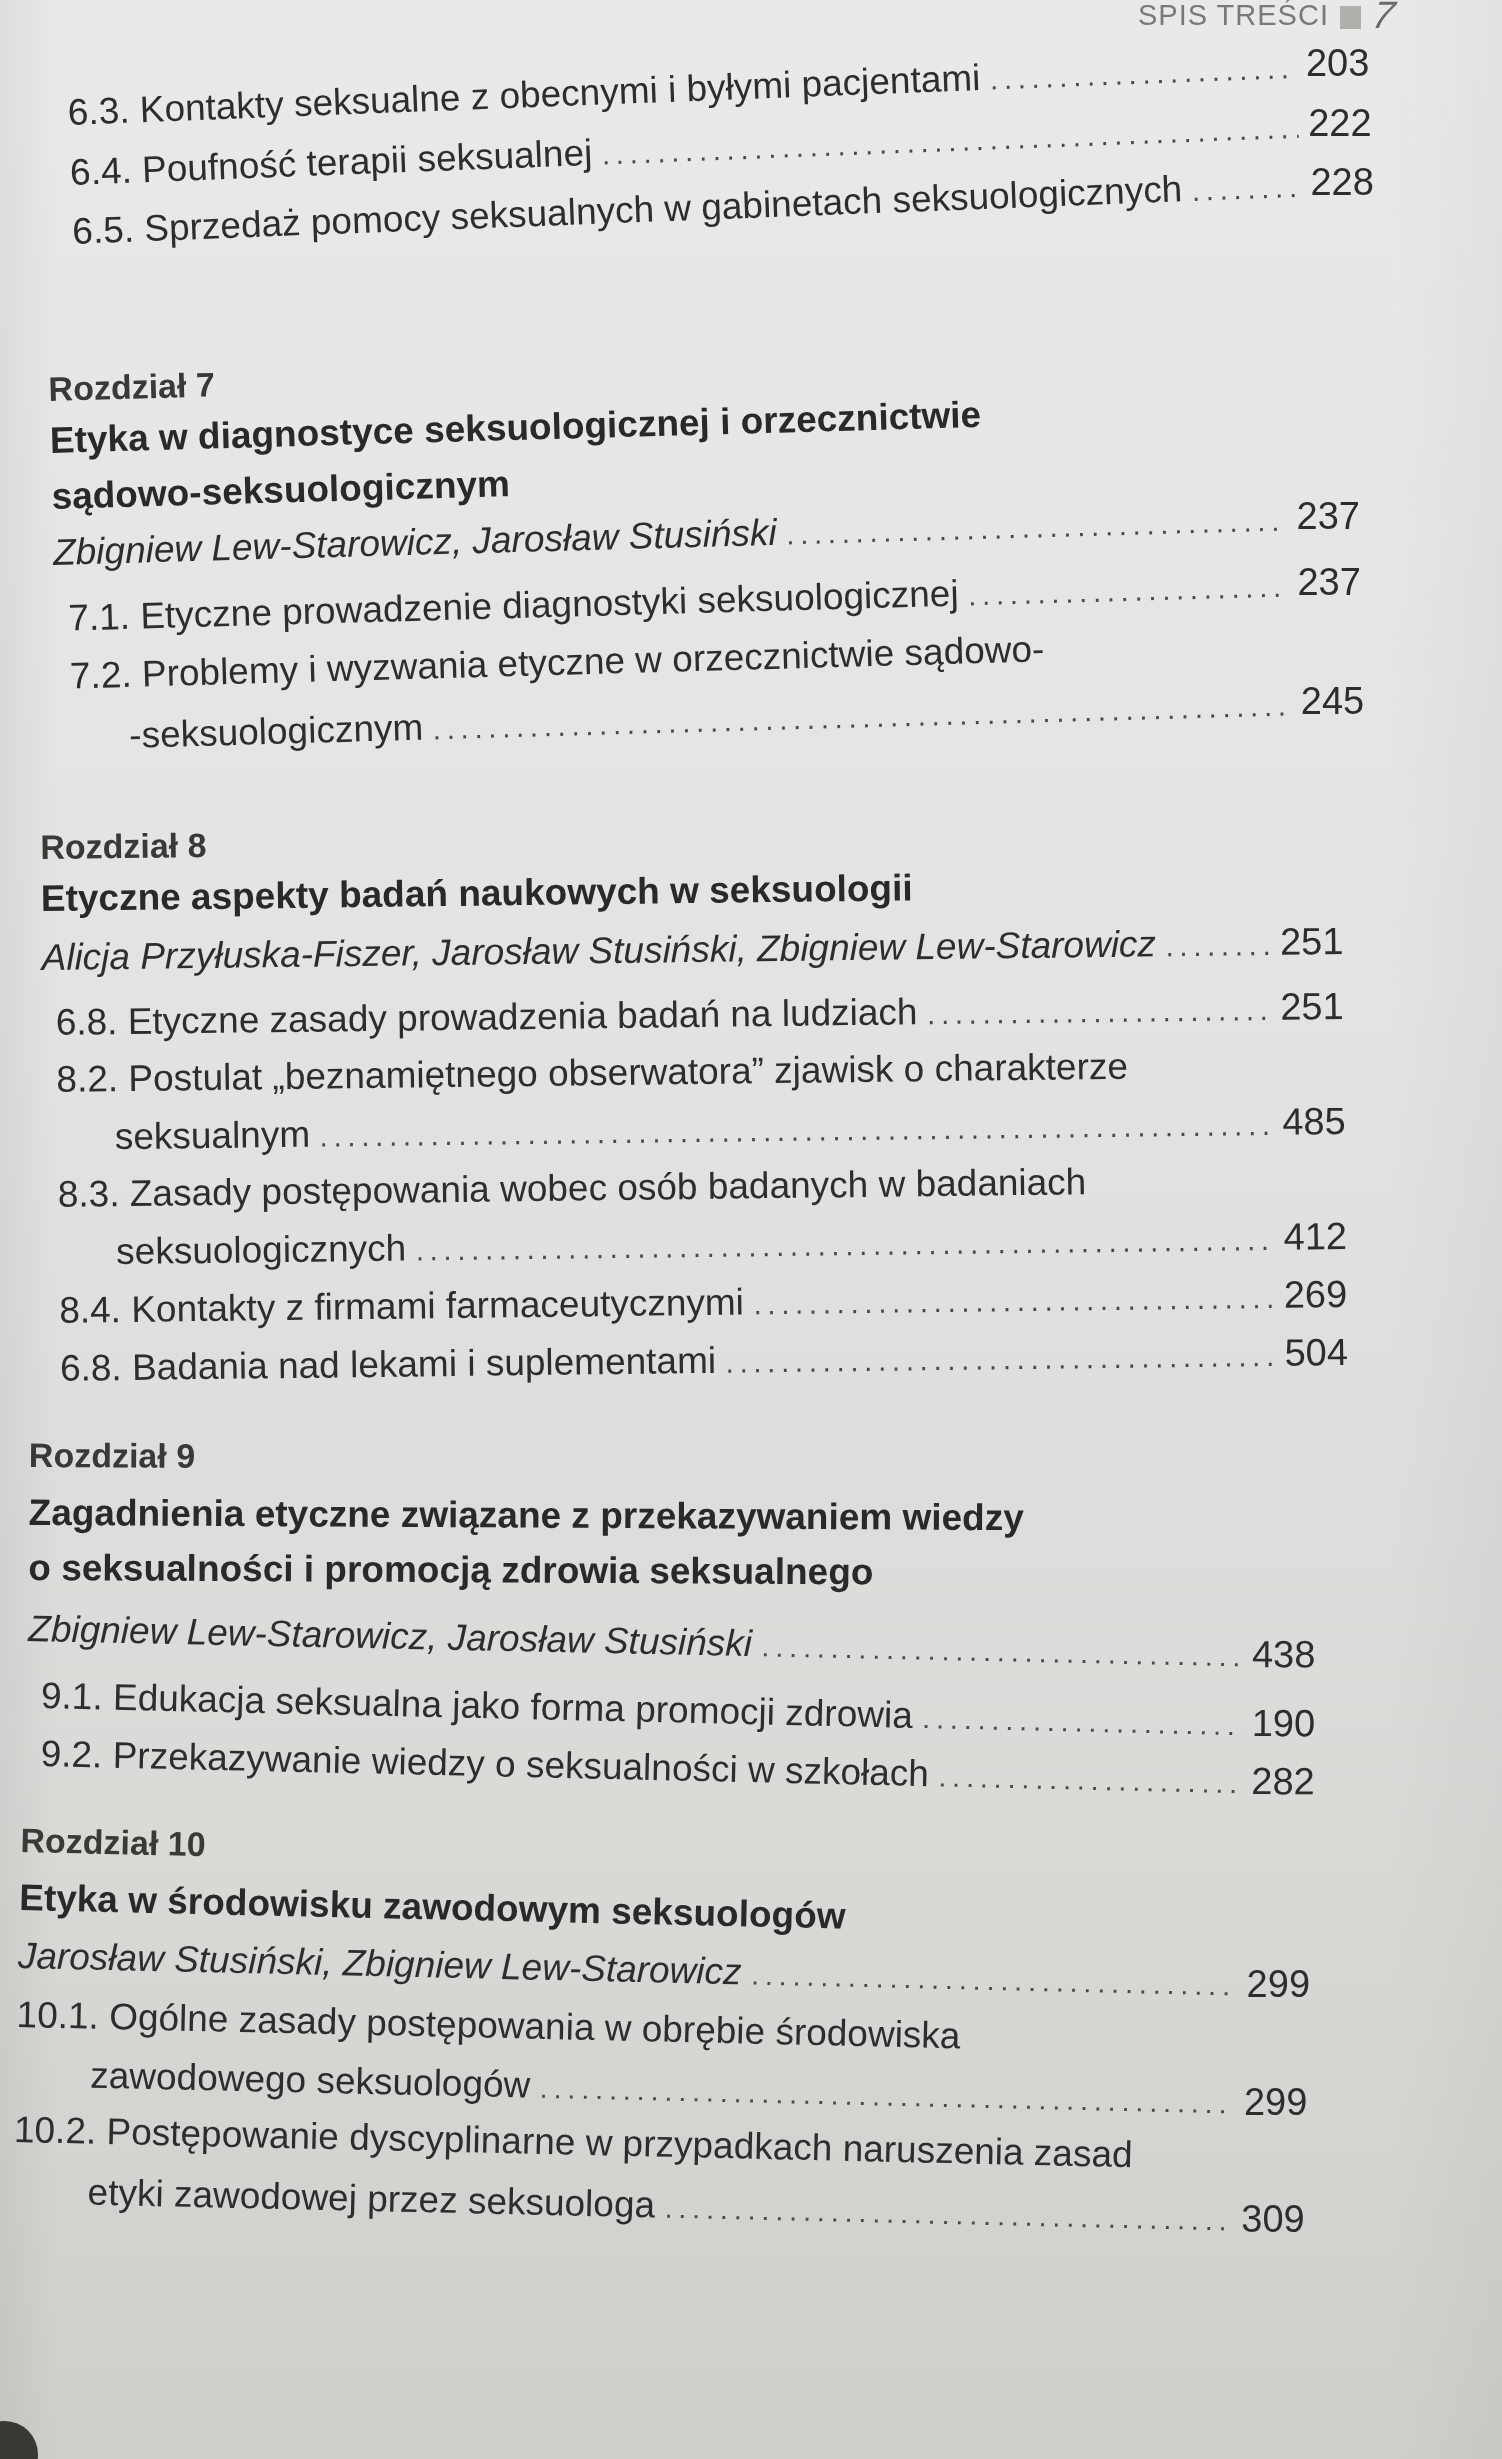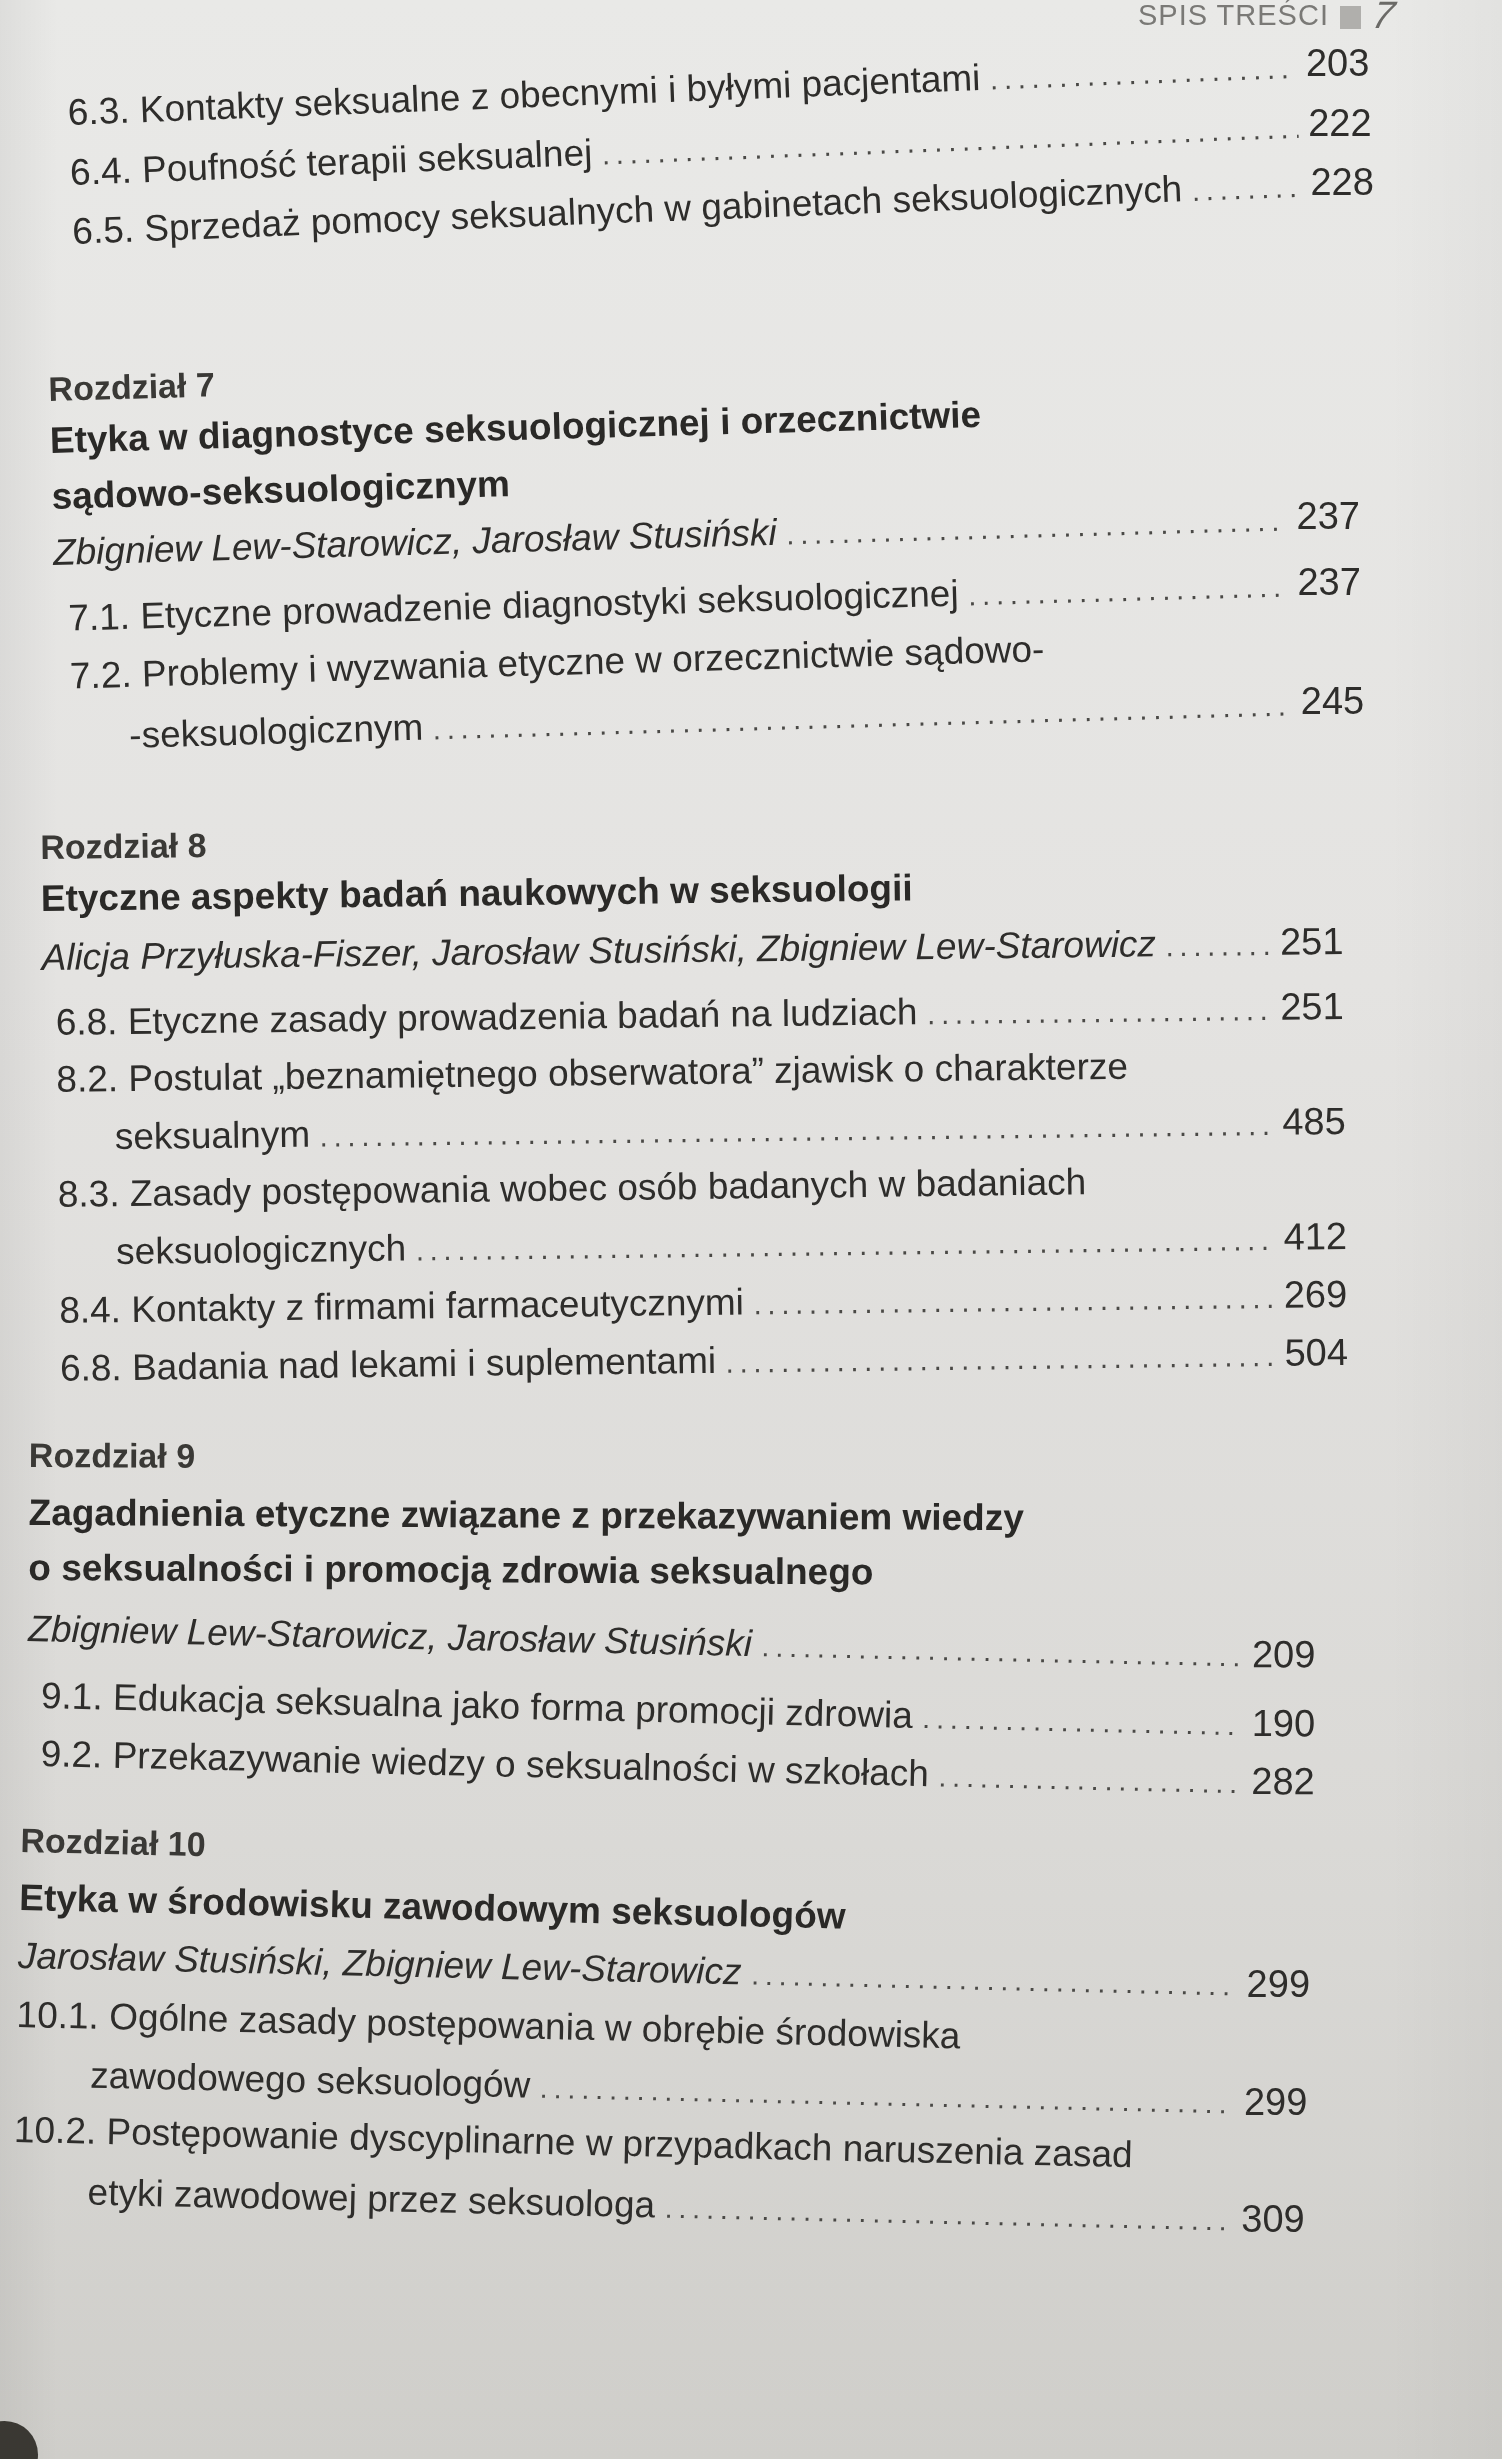--- a/index.html
+++ b/index.html
@@ -196,21 +196,21 @@
   </div>
   <div class="line ch-title" style="top:56px;">
     <span class="text">Zagadnienia etyczne związane z przekazywaniem wiedzy</span>
   </div>
   <div class="line ch-title" style="top:111px;">
     <span class="text">o seksualności i promocją zdrowia seksualnego</span>
   </div>
   <div class="line authors" style="top:171px; width:1287px; transform: rotate(0.9deg);">
     <span class="text">Zbigniew Lew-Starowicz, Jarosław Stusiński</span>
     <span class="dots"></span>
-    <span class="page" style="transform: rotate(-0.9deg);">209</span>
+    <span class="page" style="transform: rotate(-0.9deg);">438</span>
   </div>
   <div class="line" style="top:238px; left:13.4px; width:1274px; transform: rotate(1deg);">
     <span class="text"><span>9.1.</span> <span>Edukacja seksualna jako forma promocji zdrowia</span></span>
     <span class="dots"></span>
     <span class="page" style="transform: rotate(-1deg);">190</span>
   </div>
   <div class="line" style="top:296px; left:13.4px; width:1274px; transform: rotate(1deg);">
     <span class="text"><span>9.2.</span> <span>Przekazywanie wiedzy o seksualności w szkołach</span></span>
     <span class="dots"></span>
     <span class="page" style="transform: rotate(-1deg); text-align: right;">282</span>

